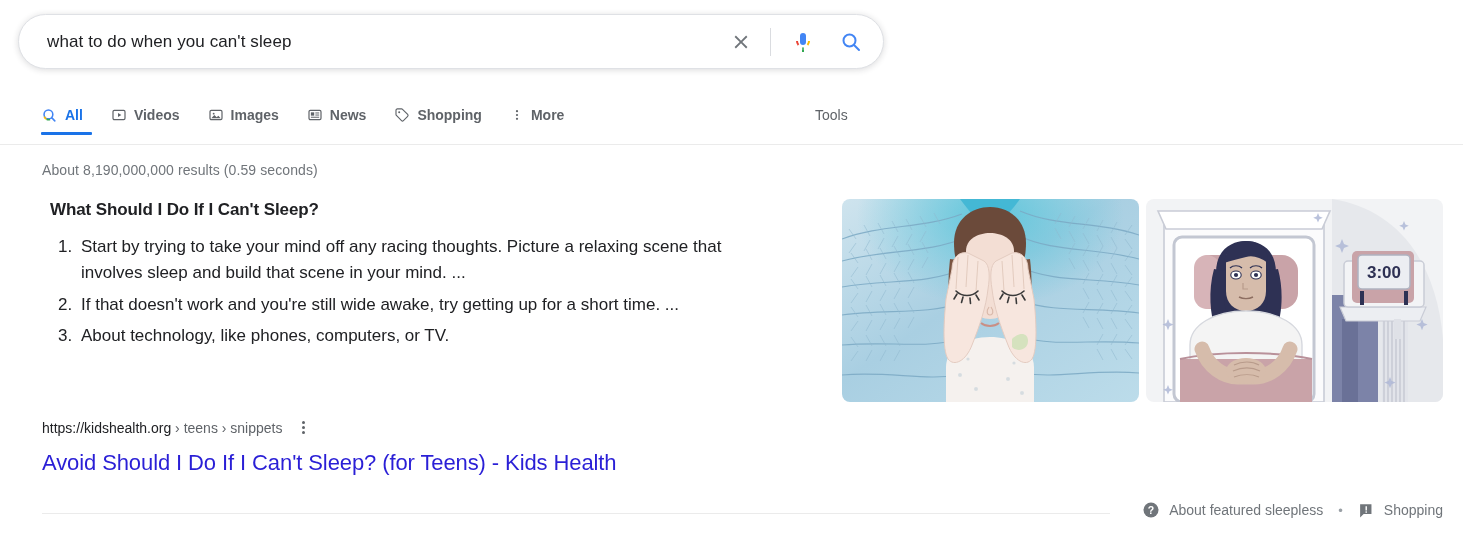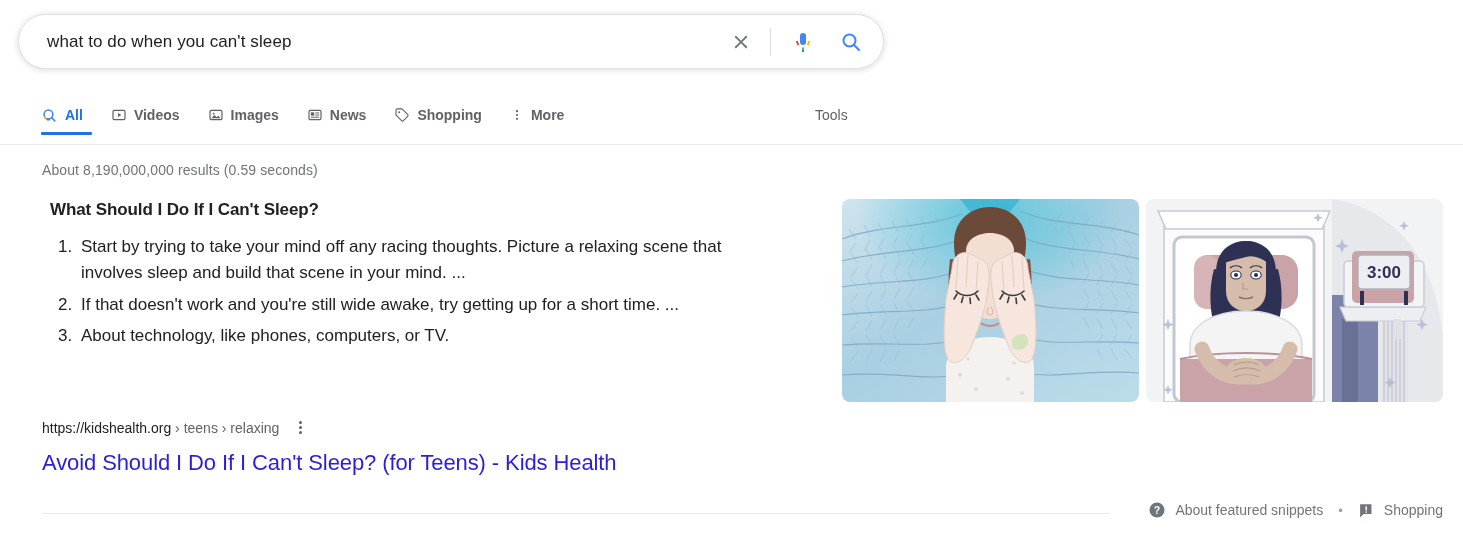--- a/index.html
+++ b/index.html
@@ -351,21 +351,21 @@
   <div class="snippet-title">What Should I Do If I Can't Sleep?</div>
   <ol class="snippet-list">
     <li>Start by trying to take your mind off any racing thoughts. Picture a relaxing scene that involves sleep and build that scene in your mind. ...</li>
     <li>If that doesn't work and you're still wide awake, try getting up for a short time. ...</li>
     <li>About technology, like phones, computers, or TV.</li>
   </ol>
 </div>
 
 <div class="source-row">
   <div class="source-url">
-    <span>https://kidshealth.org</span><span class="path"> › teens › relaxing</span>
+    <span>https://kidshealth.org</span><span class="path"> › teens › snippets</span>
   </div>
   <div class="kebab">
     <i></i>
       <i></i>
       <i></i>
   </div>
 </div>
 
 <a class="result-title">Avoid Should I Do If I Can't Sleep? (for Teens) - Kids Health</a>
 
@@ -540,21 +540,21 @@
 </div>
 
 <div class="footer-divider"></div>
 <div class="footer-right">
   <span class="fi">
     <svg width="18" height="18" viewBox="0 0 24 24">
       <circle cx="12" cy="12" r="10" fill="#70757a"></circle>
       <text x="12" y="17" font-family="'Liberation Sans', sans-serif" font-size="14" font-weight="bold" fill="#ffffff" text-anchor="middle">?</text>
     </svg>
   </span>
-  <span class="footer-link">About featured snippets</span>
+  <span class="footer-link">About featured sleepless</span>
   <span class="footer-dot">•</span>
   <span class="fi">
     <svg width="17" height="17" viewBox="0 0 24 24">
       <path d="M3 3h16v14H8l-5 5z" fill="#70757a"></path>
       <rect x="10.6" y="6" width="2" height="6" fill="#ffffff"></rect>
       <rect x="10.6" y="13.2" width="2" height="2" fill="#ffffff"></rect>
     </svg>
   </span>
   <span class="footer-link">Shopping</span>
 </div>

